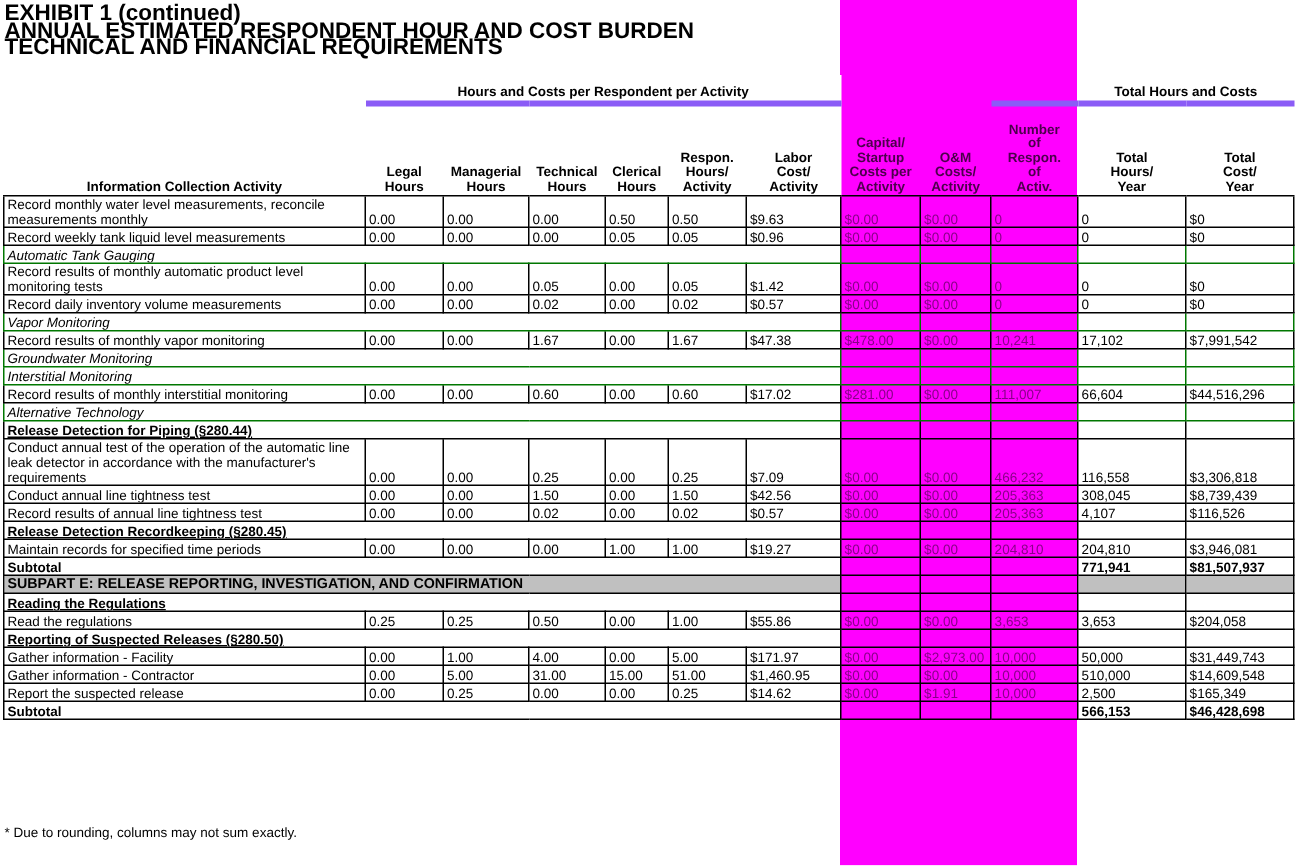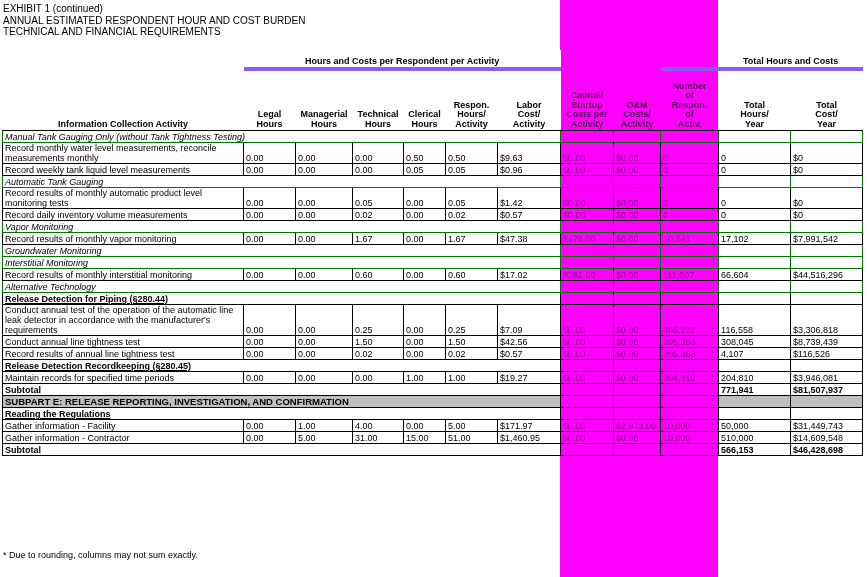--- a/index.html
+++ b/index.html
@@ -1,21 +1,21 @@
 <!DOCTYPE html>
 <html style="--highlight: #FF00FF; --highlight-text: #8a008a; --highlight-header-text: #4c004c; --subpart-bg: #c0c0c0; --section-border: #007700;"><head>
 <meta charset="utf-8">
 <style>
   html, body { margin:0; padding:0; background:#fff; font-family:"Liberation Sans", sans-serif; }
   .page { position:relative; width:867px; height:577px; overflow:hidden; background:#fff; }
 
   .magenta-band { position:absolute; left:560px; top:0; width:158px; height:577px;
                   background:var(--highlight,#FF00FF); }
 
-  .titles { position:absolute; top:3px; left:3px; font-weight:normal; font-size:10px;
+  .titles { position:absolute; top:3px; left:3px; font-weight:bold; font-size:15px;
             line-height:11.5px; white-space:nowrap; color:#000; }
 
   table.burden { position:absolute; top:50px; left:2px; width:860px; border-collapse:collapse;
                  table-layout:fixed; font-size:9px; color:#000; }
 
   thead th { font-weight:bold; background:#fff; vertical-align:bottom; padding:0 1px 1px 1px;
              line-height:9.5px; white-space:pre-line; text-align:center; }
   tr.grp th { height:16px; }
   th.g-line { border-bottom:4px solid #8b5cf6; }
   tr.cols th { height:58px; border-bottom:1px solid #000; }
@@ -100,28 +100,20 @@
 Activ.</th>
         <th>Total
 Hours/
 Year</th>
         <th>Total
 Cost/
 Year</th>
       </tr>
     </thead>
     <tbody>
-        <tr class="r-section_italic">
-          <td colspan="7">Manual Tank Gauging Only (without Tank Tightness Testing)</td>
-          <td class="m"></td>
-          <td class="m"></td>
-          <td class="m"></td>
-          <td></td>
-          <td></td>
-        </tr>
         <tr class="r-data">
           <td>Record monthly water level measurements, reconcile measurements monthly</td>
           <td>0.00</td>
           <td>0.00</td>
           <td>0.00</td>
           <td>0.50</td>
           <td>0.50</td>
           <td>$9.63</td>
           <td class="m">$0.00</td>
           <td class="m">$0.00</td>
@@ -322,20 +314,42 @@
         <tr class="r-subpart">
           <td colspan="7">SUBPART E: RELEASE REPORTING, INVESTIGATION, AND CONFIRMATION</td>
           <td class="m"></td>
           <td class="m"></td>
           <td class="m"></td>
           <td></td>
           <td></td>
         </tr>
         <tr class="r-section_bold">
           <td colspan="7">Reading the Regulations</td>
+          <td class="m"></td>
+          <td class="m"></td>
+          <td class="m"></td>
+          <td></td>
+          <td></td>
+        </tr>
+        <tr class="r-data">
+          <td>Read the regulations</td>
+          <td>0.25</td>
+          <td>0.25</td>
+          <td>0.50</td>
+          <td>0.00</td>
+          <td>1.00</td>
+          <td>$55.86</td>
+          <td class="m">$0.00</td>
+          <td class="m">$0.00</td>
+          <td class="m">3,653</td>
+          <td>3,653</td>
+          <td>$204,058</td>
+        </tr>
+        <tr class="r-section_bold">
+          <td colspan="7">Reporting of Suspected Releases (§280.50)</td>
           <td class="m"></td>
           <td class="m"></td>
           <td class="m"></td>
           <td></td>
           <td></td>
         </tr>
         <tr class="r-data">
           <td>Gather information - Facility</td>
           <td>0.00</td>
           <td>1.00</td>
@@ -356,20 +370,34 @@
           <td>31.00</td>
           <td>15.00</td>
           <td>51.00</td>
           <td>$1,460.95</td>
           <td class="m">$0.00</td>
           <td class="m">$0.00</td>
           <td class="m">10,000</td>
           <td>510,000</td>
           <td>$14,609,548</td>
         </tr>
+        <tr class="r-data">
+          <td>Report the suspected release</td>
+          <td>0.00</td>
+          <td>0.25</td>
+          <td>0.00</td>
+          <td>0.00</td>
+          <td>0.25</td>
+          <td>$14.62</td>
+          <td class="m">$0.00</td>
+          <td class="m">$1.91</td>
+          <td class="m">10,000</td>
+          <td>2,500</td>
+          <td>$165,349</td>
+        </tr>
         <tr class="r-subtotal">
           <td colspan="7">Subtotal</td>
           <td class="m"></td>
           <td class="m"></td>
           <td class="m"></td>
           <td>566,153</td>
           <td>$46,428,698</td>
         </tr>
       </tbody>
   </table>

